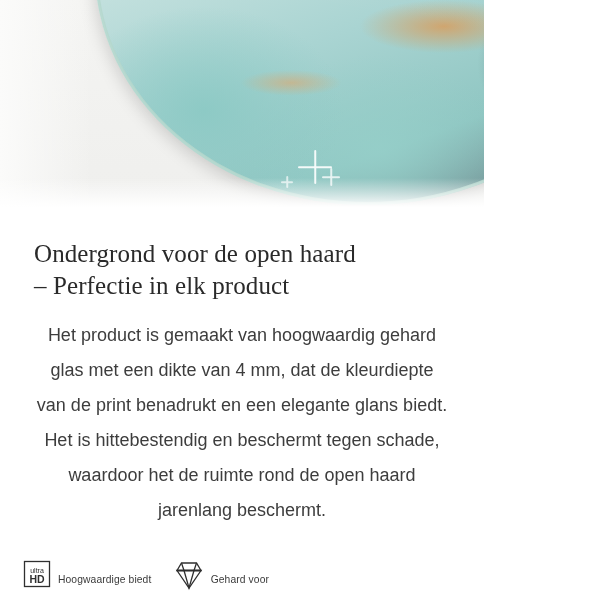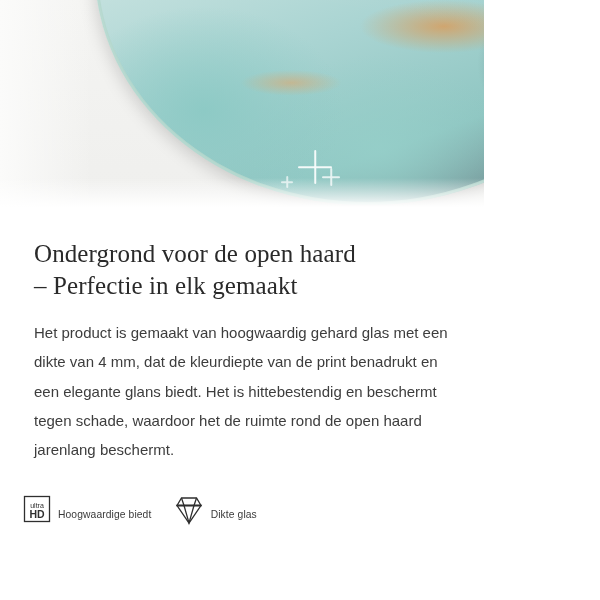--- a/index.html
+++ b/index.html
@@ -122,25 +122,26 @@
     font-size: 25px;
     line-height: 1.28;
     color: #2a2a2a;
     font-weight: 400;
     letter-spacing: .1px;
     margin: 0 0 16px 0;
     max-width: 470px;
   }
   .headline .line2 { display: block; }
   .body-copy {
-    font-size: 15px;
+    font-size: 18px;
     line-height: 1.95;
     color: #3d3d3d;
     max-width: 532px;
     margin: 0;
+    text-align: center;
   }
 
   
   .features {
     margin-top: 24px;
     padding: 0 16px;
     display: grid;
     grid-template-columns: repeat(3, 1fr);
     row-gap: 16px;
   }
@@ -177,21 +178,21 @@
     <div class="sparkle s1"></div>
     <div class="sparkle s2"></div>
     <div class="sparkle s3"></div>
     <div class="hero-sidefade-l"></div>
     <div class="hero-fade"></div>
   </div>
 
   <div class="content">
     <h1 class="headline">
       <span>Ondergrond voor de open haard</span>
-      <span class="line2">– Perfectie in elk gemaakt</span>
+      <span class="line2">– Perfectie in elk product</span>
     </h1>
     <p class="body-copy">Het product is gemaakt van hoogwaardig gehard glas met een dikte van 4 mm, dat de kleurdiepte van de print benadrukt en een elegante glans biedt. Het is hittebestendig en beschermt tegen schade, waardoor het de ruimte rond de open haard jarenlang beschermt.</p>
   </div>
 
   <div class="features">
 
 
     <div class="feature">
       <div class="feature-icon">
         <svg width="42" height="40" viewBox="0 0 42 40">
@@ -207,19 +208,19 @@
     <div class="feature">
       <div class="feature-icon">
         <svg width="44" height="40" viewBox="0 0 44 40" fill="none" stroke="#2f2f2f" stroke-width="1.3">
           <path d="M10 15.5h24L22 33 10 15.5z"></path>
           <path d="M14.5 8h15l4.5 7.5H10L14.5 8z"></path>
           <path d="M10 15.5h24"></path>
           <path d="M17 15.5L22 33l5-17.5"></path>
           <path d="M14.5 8l2.5 7.5M29.5 8L27 15.5"></path>
         </svg>
       </div>
-      <div class="feature-label">Dikte glas</div>
+      <div class="feature-label">Gehard voor</div>
     </div>
 
 
 
   </div>
 </div>
 
 </body></html>

